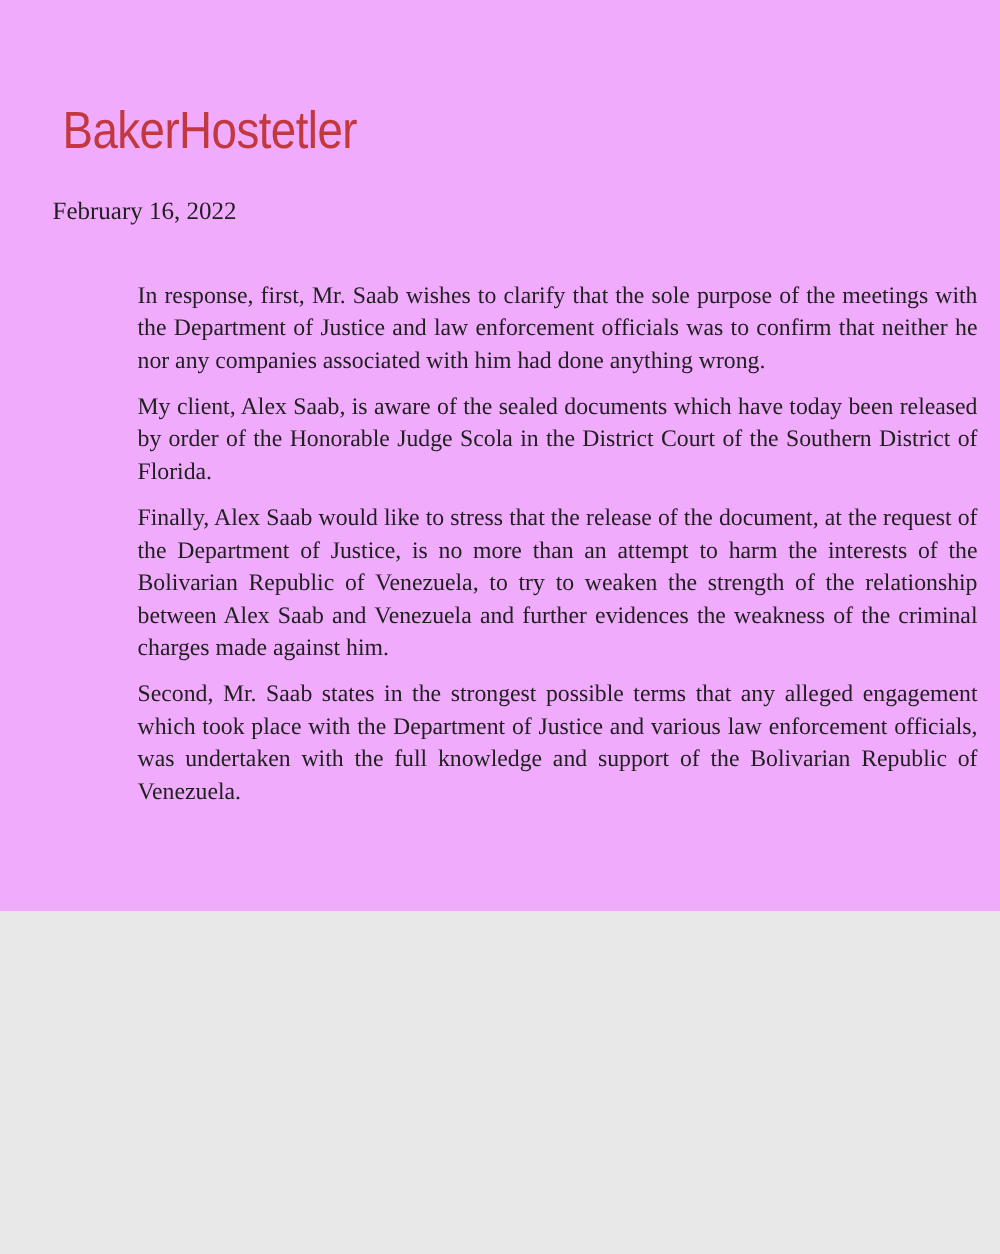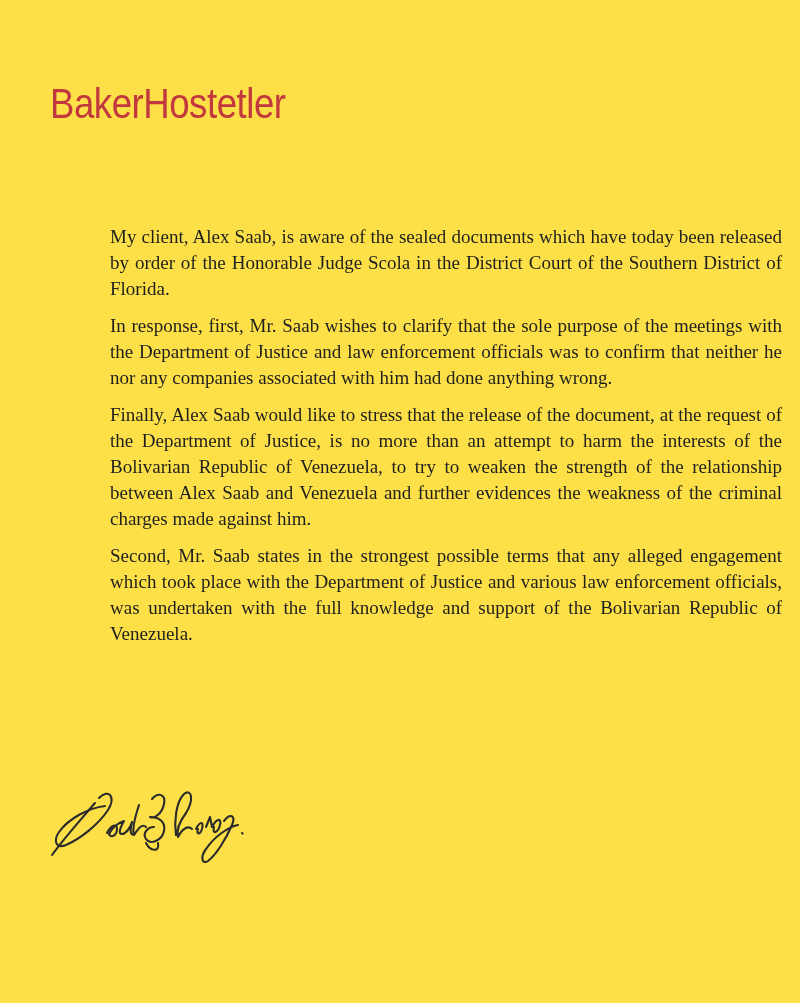--- a/index.html
+++ b/index.html
@@ -3,23 +3,23 @@
 <meta charset="utf-8">
 <style>
   html, body {
     margin: 0;
     padding: 0;
     background: #e8e8e8;
   }
   .page {
     position: relative;
     width: 800px;
-    height: 1003px;
+    height: 729px;
     margin: 0 auto;
-    background: #fde047;
+    background: #f0abfc;
     overflow: hidden;
     font-family: "Liberation Serif", "DejaVu Serif", serif;
     color: #1f1f1f;
   }
   .logo {
     position: absolute;
     left: 50px;
     top: 80px;
     font-family: "Liberation Sans", "DejaVu Sans", sans-serif;
     font-size: 42px;
@@ -70,24 +70,25 @@
     line-height: 26px;
   }
 </style>
 </head>
 <body>
 
 <div class="page">
 
   <div class="logo" style="color: rgb(194, 56, 63);">BakerHostetler</div>
 
+  <div class="date">February 16, 2022</div>
 
   <div class="body-block">
+    <p>In response, first, Mr. Saab wishes to clarify that the sole purpose of the meetings with the Department of Justice and law enforcement officials was to confirm that neither he nor any companies associated with him had done anything wrong.</p>
     <p>My client, Alex Saab, is aware of the sealed documents which have today been released by order of the Honorable Judge Scola in the District Court of the Southern District of Florida.</p>
-    <p>In response, first, Mr. Saab wishes to clarify that the sole purpose of the meetings with the Department of Justice and law enforcement officials was to confirm that neither he nor any companies associated with him had done anything wrong.</p>
     <p>Finally, Alex Saab would like to stress that the release of the document, at the request of the Department of Justice, is no more than an attempt to harm the interests of the Bolivarian Republic of Venezuela, to try to weaken the strength of the relationship between Alex Saab and Venezuela and further evidences the weakness of the criminal charges made against him.</p>
     <p>Second, Mr. Saab states in the strongest possible terms that any alleged engagement which took place with the Department of Justice and various law enforcement officials, was undertaken with the full knowledge and support of the Bolivarian Republic of Venezuela.</p>
   </div>
 
   <svg class="signature-svg" viewBox="0 0 205 98" aria-hidden="true">
 
     <path d="M54,22 C64,12 71,21 63,34 C53,49 35,63 21,69 C11,73 8,65 14,56 C24,42 44,32 60,30"></path>
     <path d="M50,27 C38,41 20,61 7,79"></path>
 
     <path d="M62,57 C66,49 72,47 72,53 C72,59 66,63 64,58 C67,52 73,47 79,45 C75,52 73,58 77,58 C81,58 85,52 87,46 C85,54 85,60 89,58"></path>

